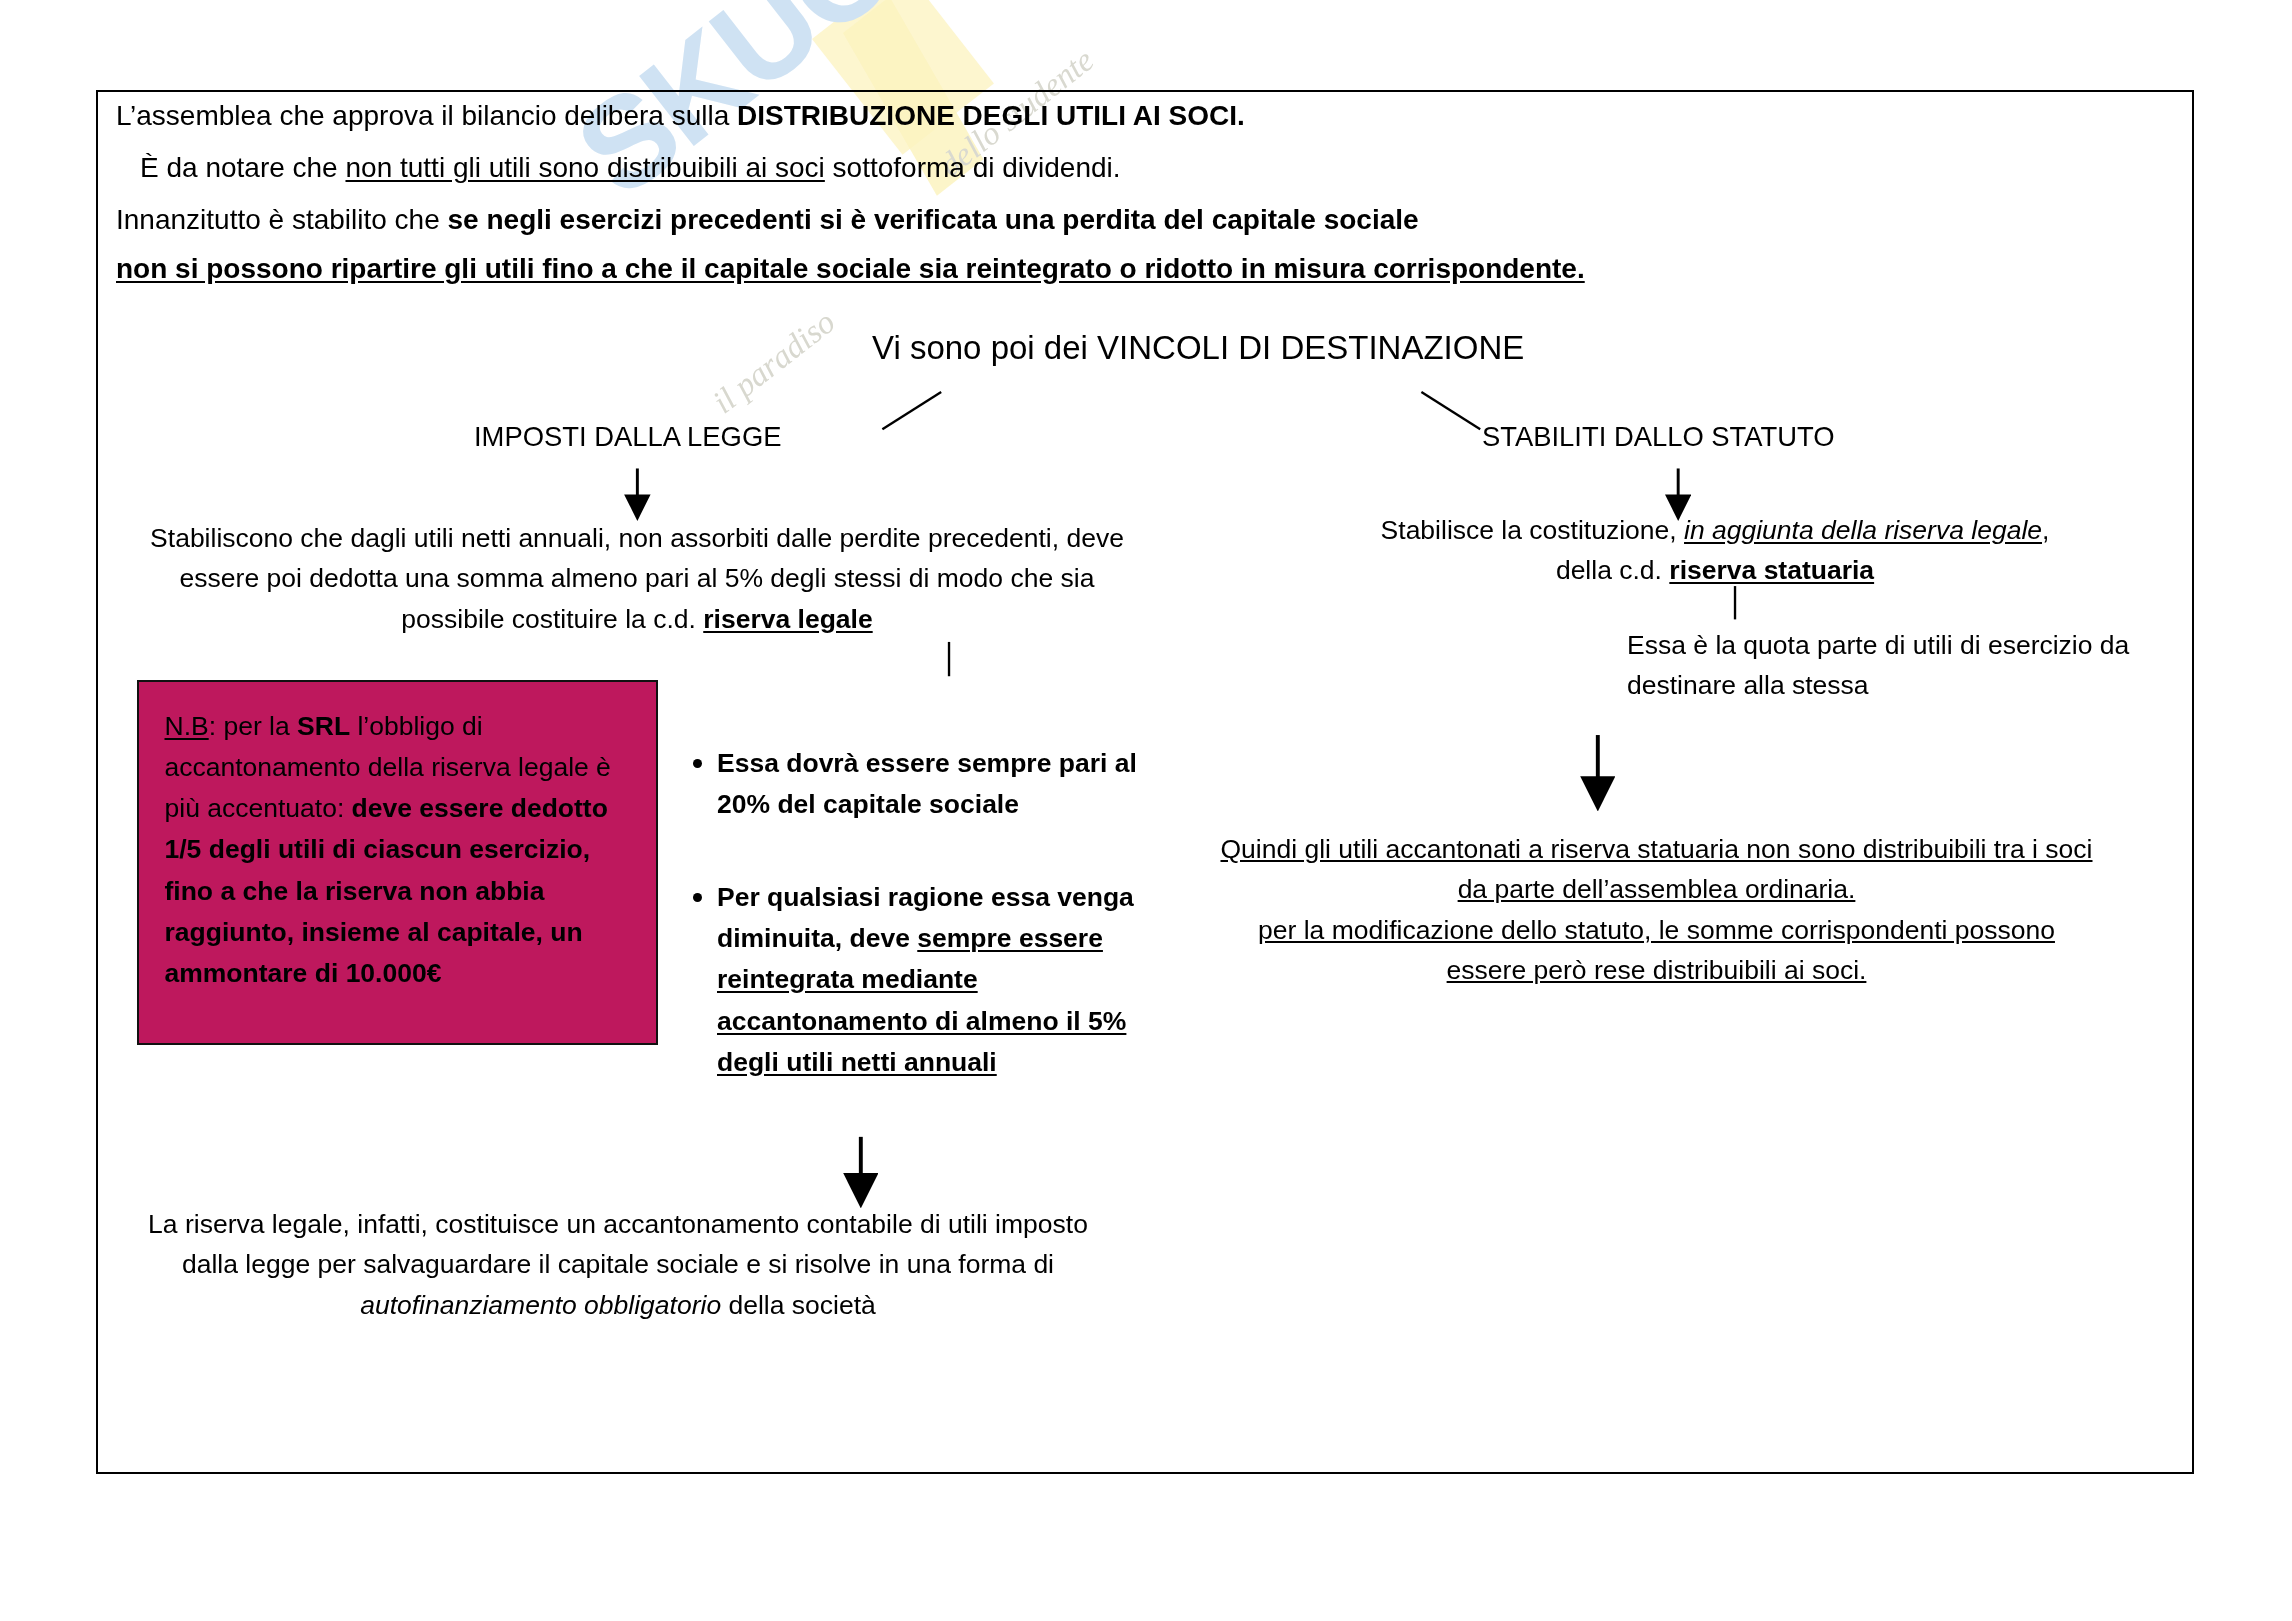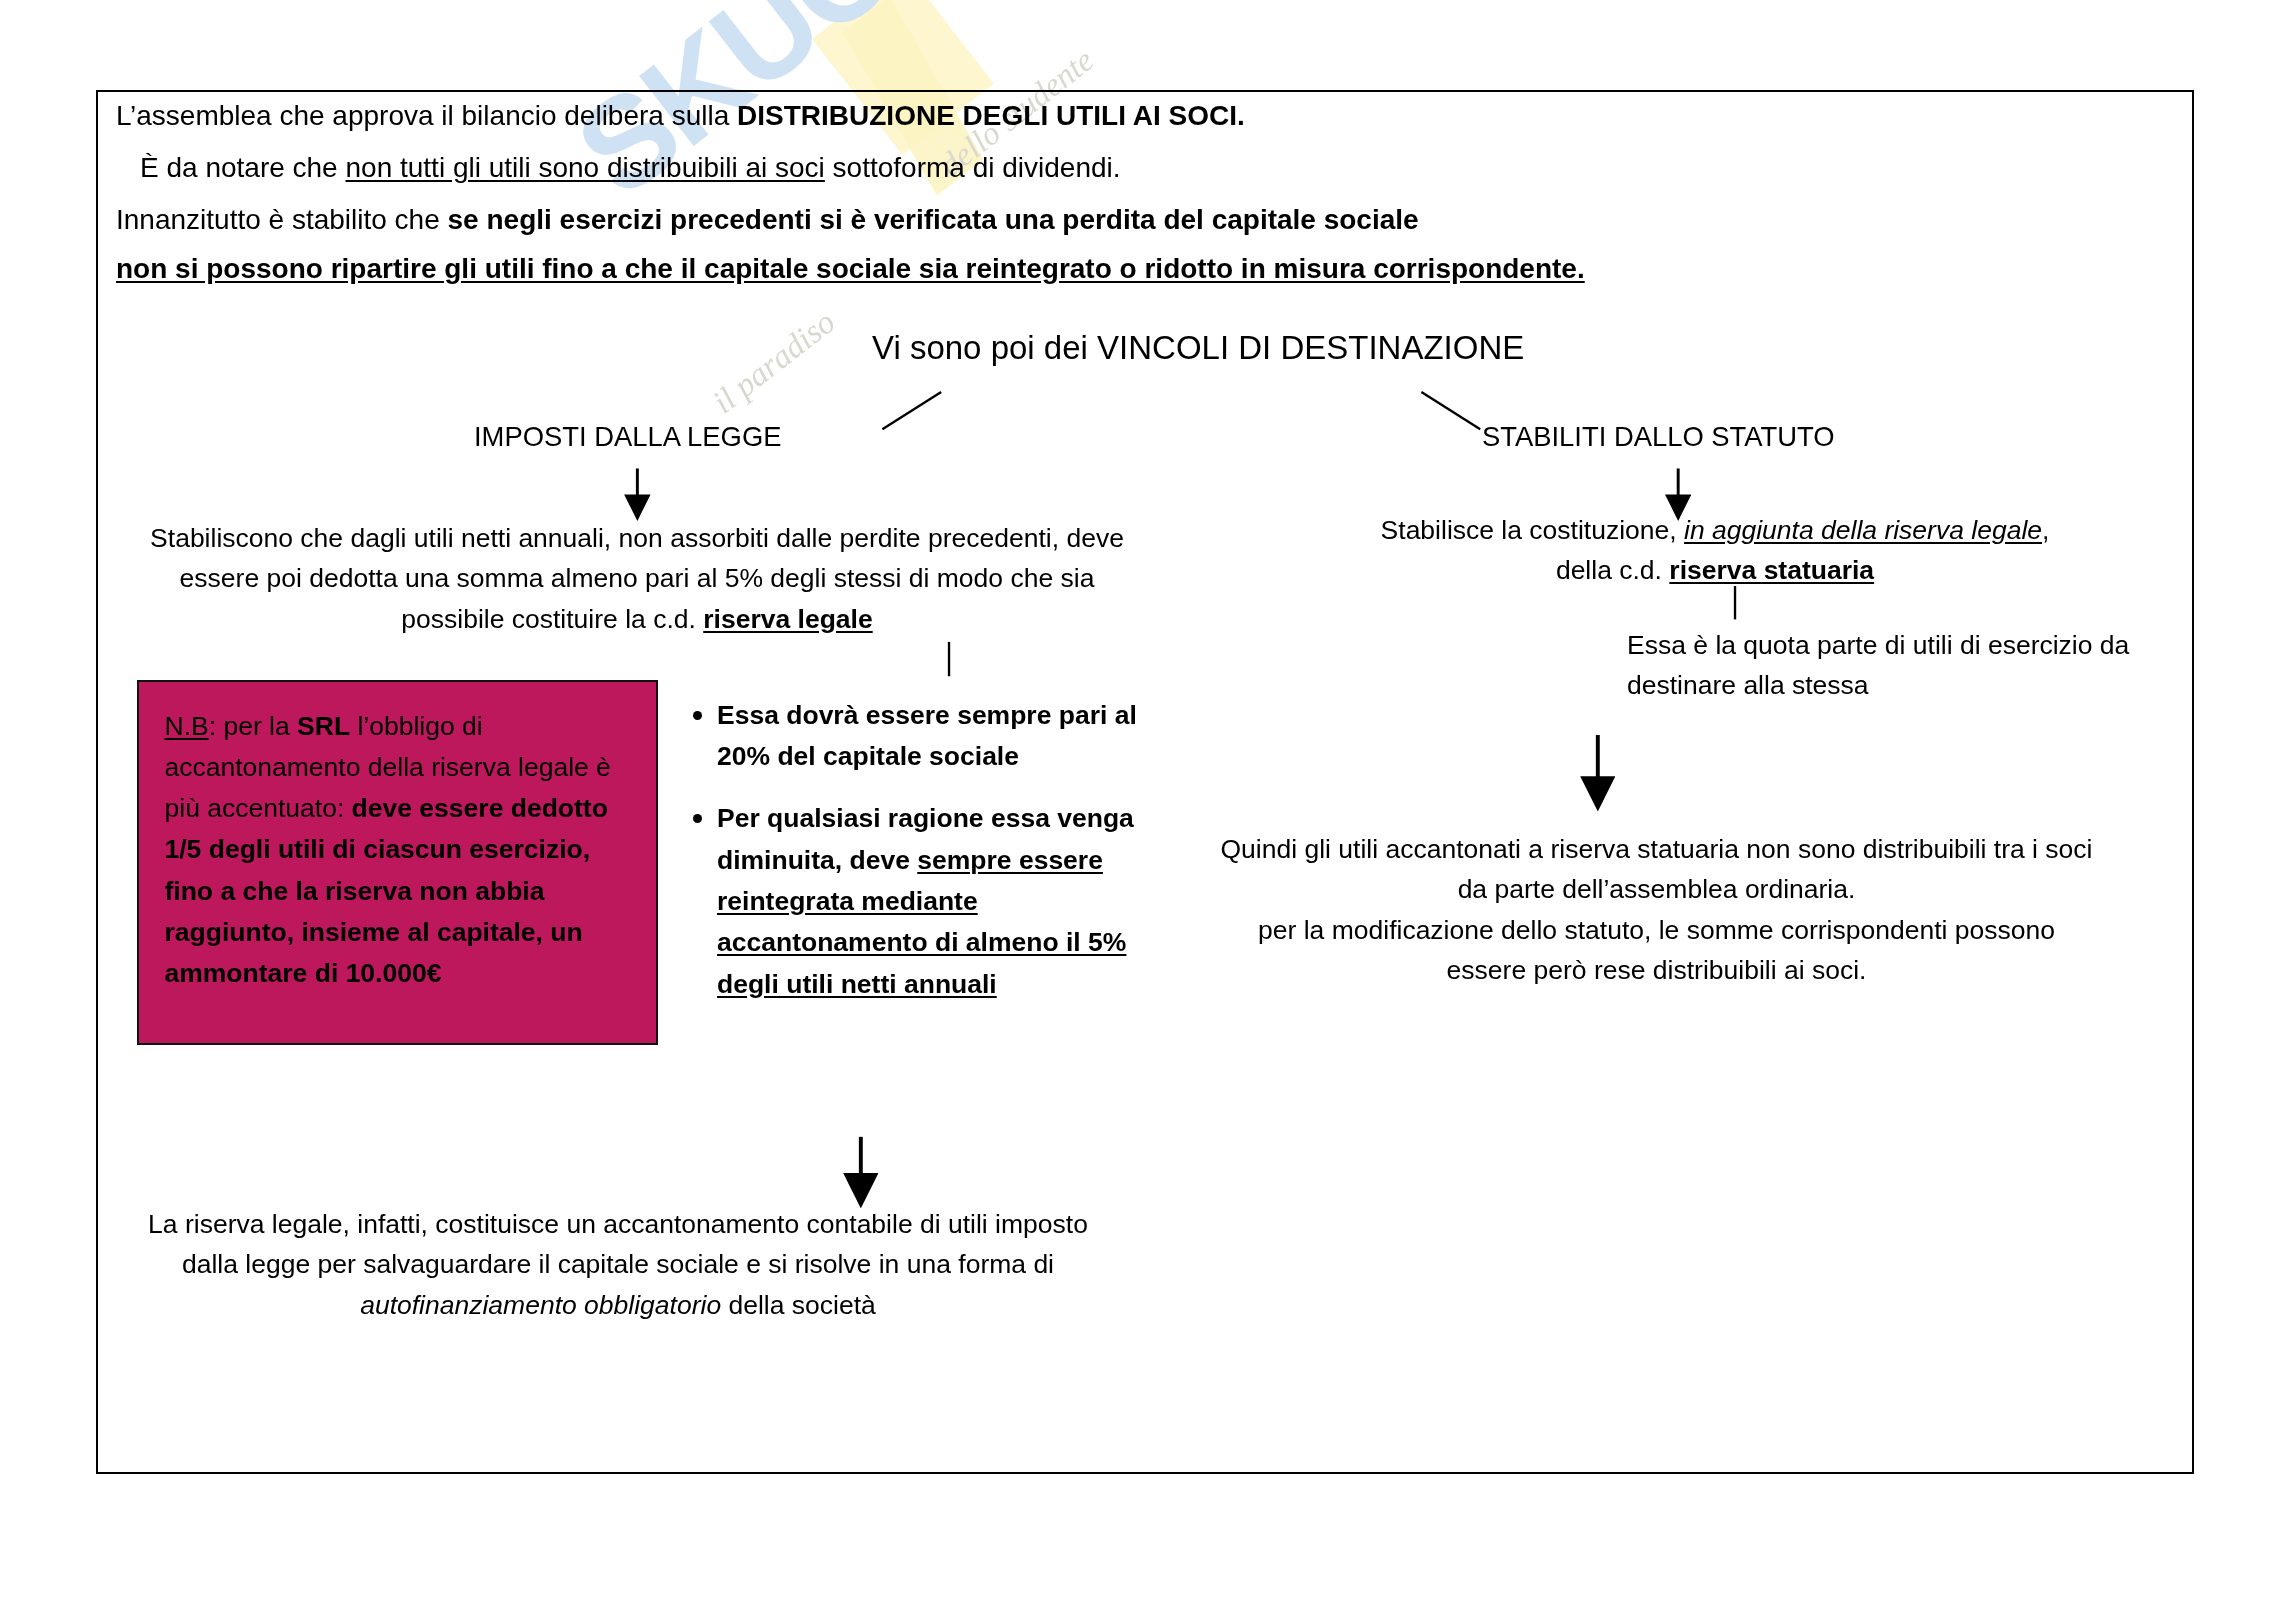--- a/index.html
+++ b/index.html
@@ -161,21 +161,21 @@
     top: 692px;
     width: 431px;
     z-index: 3;
     margin: 0;
     padding: 0 0 0 41px;
     font-size: 26.5px;
     line-height: 1.56;
     font-weight: bold;
     list-style: disc;
   }
-  #bullets li { margin-bottom: 17.6px; }
+  #bullets li { margin-bottom: 17.6px; margin-top: 48px; }
   #bullets li::marker { font-size: 29px; }
 
   
   #connectors {
     position: absolute;
     left: 0; top: 0;
     width: 2293px; height: 1621px;
     z-index: 2;
     pointer-events: none;
   }
@@ -260,19 +260,19 @@
   <span>La riserva legale, infatti, costituisce un accantonamento contabile di utili imposto dalla legge per salvaguardare il capitale sociale e si risolve in una forma di </span><span class="i">autofinanziamento obbligatorio</span><span> della società</span>
 </div>
 
 <div class="para-center" style="left:1264px; top:510px; width:902px;">
   <span>Stabilisce la costituzione, </span><span class="iu">in aggiunta della riserva legale</span><span>,</span><br>
   <span>della c.d. </span><span class="bu">riserva statuaria</span>
 </div>
 
 <div class="para-center" style="left:1627px; top:625px; width:549px; text-align:left;">Essa è la quota parte di utili di esercizio da destinare alla stessa</div>
 
-<div class="para-center" style="left:1127px; top:829px; width:1059px;">
+<div class="para-center" style="left:1127px; top:829px; width:1059px;text-decoration:underline;">
   <div>Quindi gli utili accantonati a riserva statuaria non sono distribuibili tra i soci</div>
   <div>da parte dell’assemblea ordinaria.</div>
   <div>per la modificazione dello statuto, le somme corrispondenti possono</div>
   <div>essere però rese distribuibili ai soci.</div>
 </div>
 
 
 </body></html>

